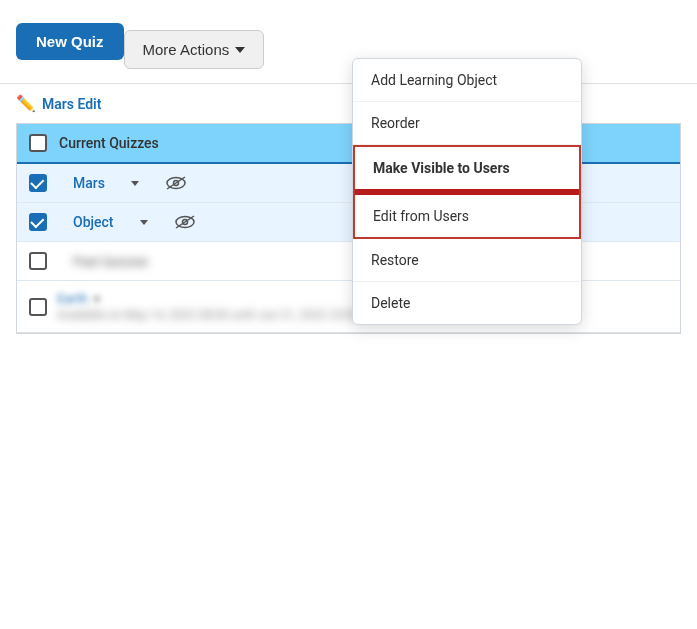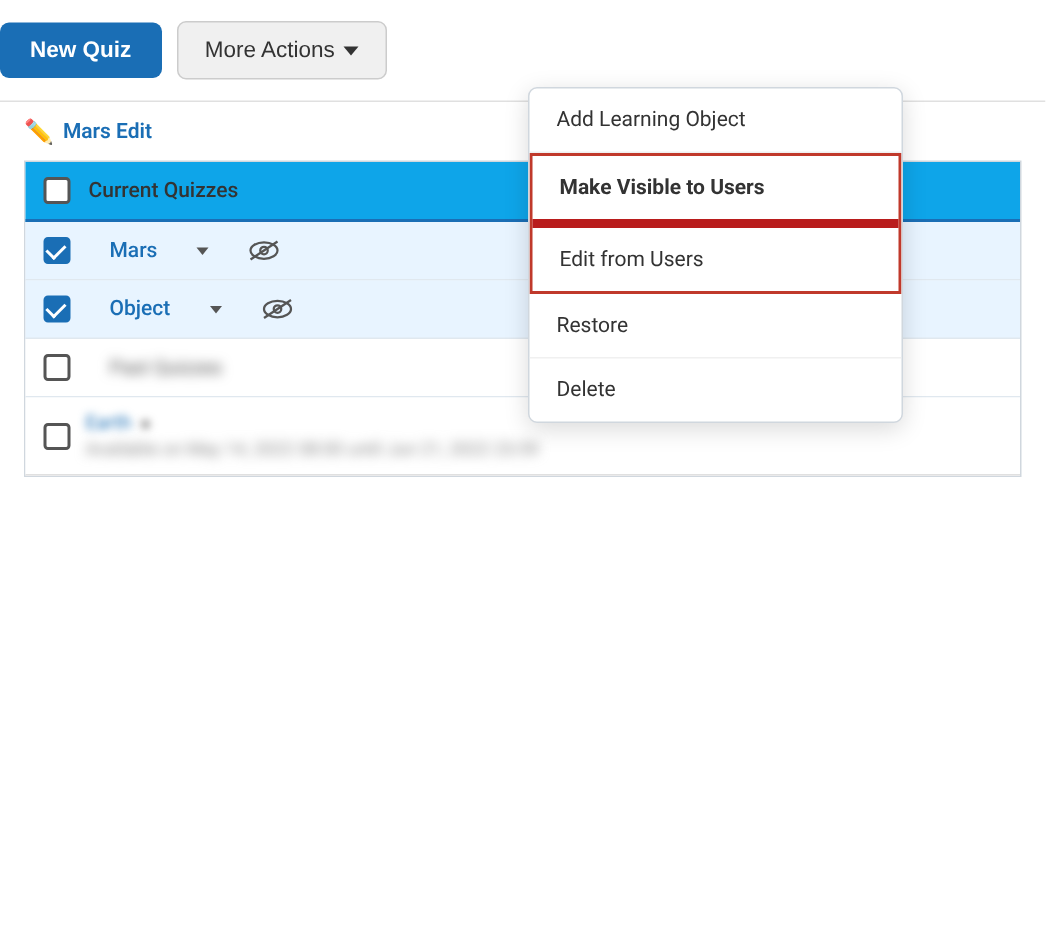--- a/index.html
+++ b/index.html
@@ -8,22 +8,22 @@
       background: #fff;
       width: 697px;
       height: 629px;
       overflow: hidden;
       position: relative;
     }
 
     .toolbar {
       display: flex;
       align-items: center;
-      gap: 10px;
-      padding: 14px 0;
+      gap: 0;
+      padding: 14px 16px;
       border-bottom: 1px solid #e0e0e0;
     }
 
     .btn-new-quiz {
       background: #1a6eb5;
       color: #fff;
       border: none;
       border-radius: 6px;
       padding: 10px 20px;
       font-size: 15px;
@@ -45,20 +45,21 @@
       background: #f0f0f0;
       color: #333;
       border: 1px solid #ccc;
       border-radius: 6px;
       padding: 10px 18px;
       font-size: 15px;
       cursor: pointer;
       display: flex;
       align-items: center;
       gap: 6px;
+      margin-top: 16px;
     }
 
     .chevron-down {
       display: inline-block;
       width: 0;
       height: 0;
       border-left: 5px solid transparent;
       border-right: 5px solid transparent;
       border-top: 6px solid #333;
     }
@@ -83,21 +84,21 @@
     }
 
     .table-container {
       border: 1px solid #d0d7de;
       margin: 0 16px;
     }
 
     .table-header {
       display: flex;
       align-items: center;
-      background: #0ea5e9;
+      background: #7dd3fc;
       border-bottom: 2px solid #1a6eb5;
       padding: 10px 12px;
       gap: 12px;
     }
 
     .table-header-label {
       font-size: 14px;
       color: #333;
       font-weight: 500;
     }
@@ -183,21 +184,21 @@
       filter: blur(4px);
       color: #888;
       font-size: 12px;
     }
 
     
     .dropdown-menu {
       position: absolute;
       top: 58px;
       left: 352px;
-      width: 250px;
+      width: 230px;
       background: #fff;
       border: 1px solid #d0d7de;
       border-radius: 6px;
       box-shadow: 0 4px 16px rgba(0,0,0,0.15);
       z-index: 100;
       overflow: hidden;
     }
 
     .dropdown-item {
       padding: 13px 18px;
@@ -278,19 +279,20 @@
         </div>
         <span class="blurred-date">Available on May 14, 2022 08:00 until Jun 21, 2022 23:59</span>
       </div>
     </div>
   </div>
 
 </div>
 
 <div class="dropdown-menu">
   <div class="dropdown-item">Add Learning Object</div>
+  <div class="dropdown-item">Reorder</div>
   <div style="border: 2px solid #c0392b; margin: 0;">
     <div class="dropdown-item" style="border-bottom:6px solid #b91c1c;font-weight:bold;">Make Visible to Users</div>
     <div class="dropdown-item" style="border-bottom:none;">Edit from Users</div>
   </div>
   <div class="dropdown-item">Restore</div>
   <div class="dropdown-item">Delete</div>
 </div>
 
 </body></html>

